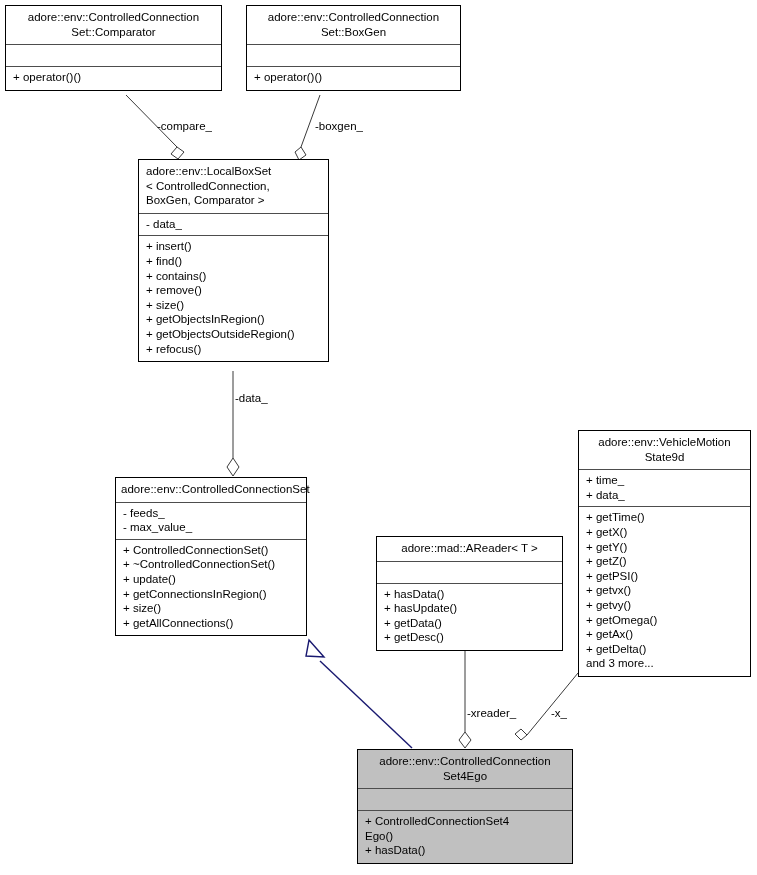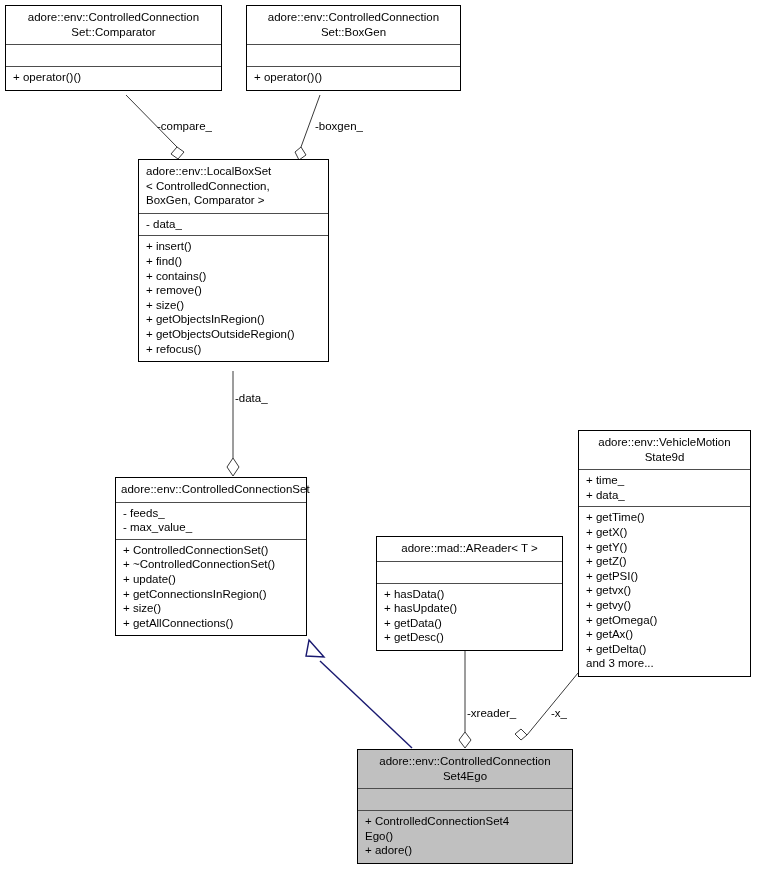--- a/index.html
+++ b/index.html
@@ -185,16 +185,16 @@
 + getDelta()
 and 3 more...</div>
   </div>
 
   <div class="umlbox highlight" style="left:357px; top:749px; width:216px;">
     <div class="sec-title">adore::env::ControlledConnection
 Set4Ego</div>
     <div class="sec-attrs empty"></div>
     <div class="sec-ops">+ ControlledConnectionSet4
 Ego()
-+ adore()</div>
++ hasData()</div>
   </div>
 
 </div>
 
 </body></html>

